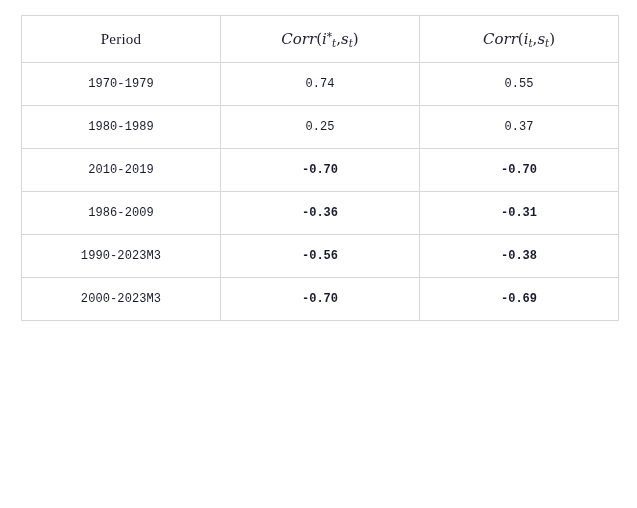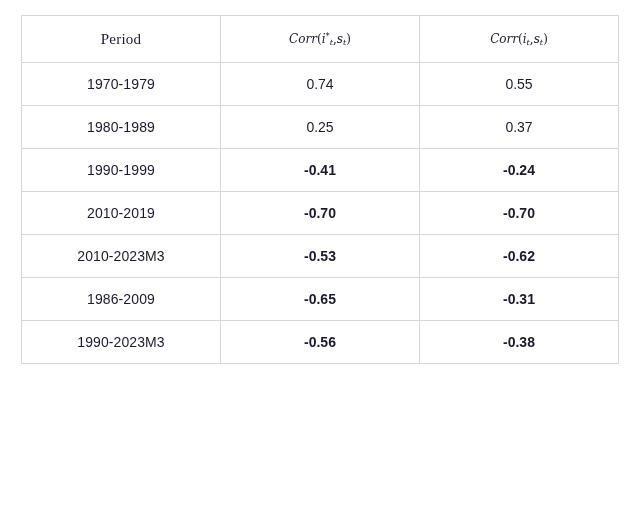--- a/index.html
+++ b/index.html
@@ -50,43 +50,43 @@
   th.period-head {
     font-weight: bold;
     font-family: "Liberation Serif", serif;
     font-size: 15px;
     letter-spacing: 0.2px;
   }
 
   .mathexpr {
     font-family: "DejaVu Serif", serif;
     font-style: italic;
-    font-size: 12px;
+    font-size: 15px;
     white-space: nowrap;
     color: #222230;
   }
   .mathexpr .sub {
     font-size: 0.68em;
     vertical-align: -0.28em;
     font-style: italic;
   }
   .mathexpr .sup {
     font-size: 0.7em;
     vertical-align: 0.42em;
     font-style: normal;
   }
   .mathexpr .paren,
   .mathexpr .comma {
     font-style: normal;
   }
 
   table.corr-table tbody td {
     height: 42px;
-    font-size: 14px;
-    font-family: Liberation Sans, sans-serif;
+    font-size: 12px;
+    font-family: Liberation Mono, monospace;
   }
 
   td.period-cell {
     font-size: 14px;
     letter-spacing: 0.1px;
   }
 
   td.value-cell.neg {
     font-weight: bold;
   }
@@ -117,39 +117,34 @@
           <td class="period-cell">1970-1979</td>
           <td class="value-cell">0.74</td>
           <td class="value-cell">0.55</td>
         </tr>
         <tr>
           <td class="period-cell">1980-1989</td>
           <td class="value-cell">0.25</td>
           <td class="value-cell">0.37</td>
         </tr>
         <tr>
-          <td class="period-cell">1990-1999</td>
-          <td class="value-cell neg">-0.41</td>
-          <td class="value-cell neg">-0.24</td>
-        </tr>
-        <tr>
           <td class="period-cell">2010-2019</td>
           <td class="value-cell neg">-0.70</td>
           <td class="value-cell neg">-0.70</td>
         </tr>
         <tr>
-          <td class="period-cell">2010-2023M3</td>
-          <td class="value-cell neg">-0.53</td>
-          <td class="value-cell neg">-0.62</td>
-        </tr>
-        <tr>
           <td class="period-cell">1986-2009</td>
-          <td class="value-cell neg">-0.65</td>
+          <td class="value-cell neg">-0.36</td>
           <td class="value-cell neg">-0.31</td>
         </tr>
         <tr>
           <td class="period-cell">1990-2023M3</td>
           <td class="value-cell neg">-0.56</td>
           <td class="value-cell neg">-0.38</td>
         </tr>
+        <tr>
+          <td class="period-cell">2000-2023M3</td>
+          <td class="value-cell neg">-0.70</td>
+          <td class="value-cell neg">-0.69</td>
+        </tr>
       </tbody>
   </table>
 </div>
 
 </body></html>

